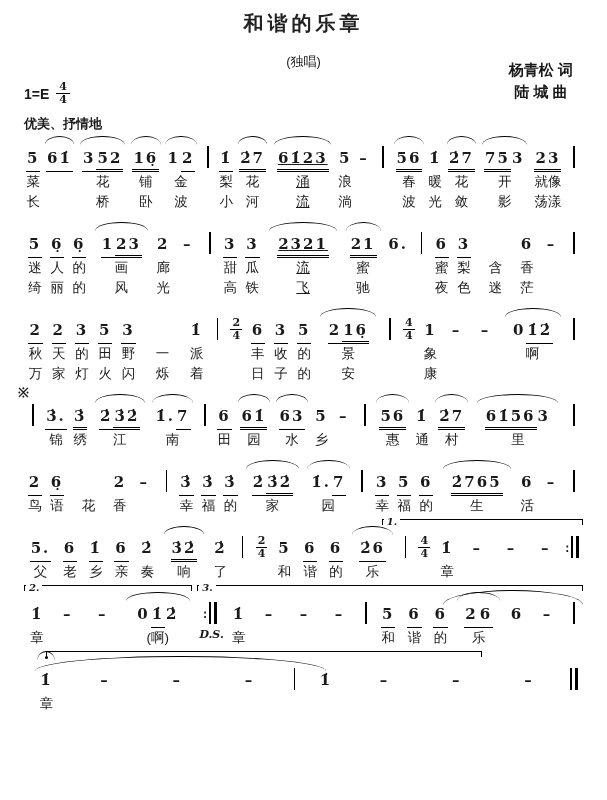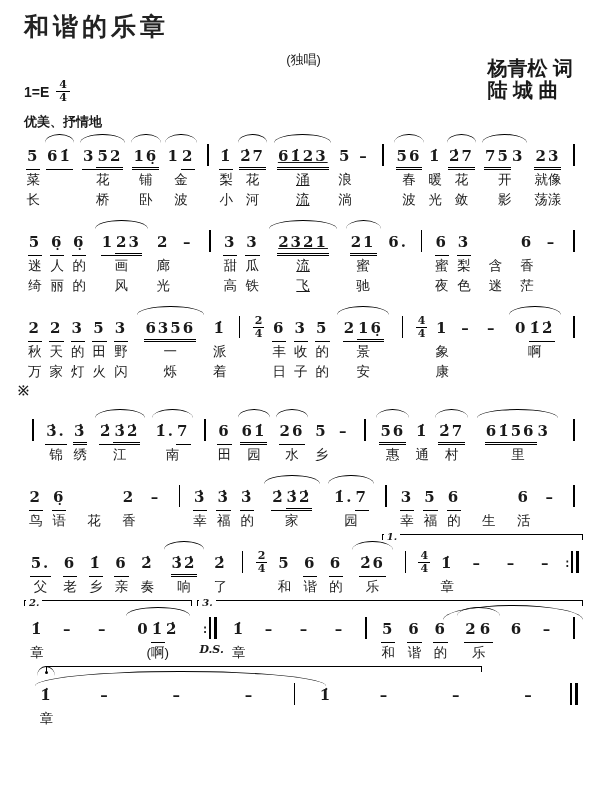--- a/index.html
+++ b/index.html
@@ -1,29 +1,29 @@
 <!DOCTYPE html>
 <html><head>
 <meta charset="utf-8">
 <style>
   html,body{margin:0;padding:0;background:#e8e8e8;}
   .sheet{width:607px;height:800px;margin:0 auto;background:#fff;overflow:hidden;
          box-sizing:border-box;padding:10px 24px 12px;display:flex;flex-direction:column;
          font-family:"Liberation Sans",sans-serif;color:#1a1a1a;}
   
   .header{position:relative;}
-  .title{text-align:left;font-family:"DejaVu Serif",serif;font-size:25px;font-weight:600;
+  .title{text-align:center;font-family:"DejaVu Serif",serif;font-size:20px;font-weight:600;
          letter-spacing:4px;color:#222;}
-  .subtitle{text-align:center;font-size:13px;margin-top:8px;color:#222;}
+  .subtitle{text-align:center;font-size:13px;margin-top:16px;color:#222;}
   .meta{position:relative;height:40px;margin-top:2px;}
   .keyblock{position:absolute;left:0;top:8px;font-weight:700;font-size:14px;display:flex;align-items:center;}
   .hfrac{display:inline-flex;flex-direction:column;align-items:center;margin-left:7px;}
   .hfrac span{font:700 11px "DejaVu Serif",serif;line-height:1.1;padding:0 3px;}
   .hfrac span+span{border-top:1px solid #000;}
-  .credits{position:absolute;right:10px;top:-14px;text-align:left;font-weight:700;font-size:20px;line-height:22px;}
+  .credits{position:absolute;right:10px;top:-14px;text-align:center;font-weight:700;font-size:15px;line-height:22px;}
   .expression{font-size:13px;font-weight:700;margin:2px 0 6px;}
   
   #score{flex:0 0 auto;}
   .system{position:relative;margin:4px 0 17px;}
   .cells{display:flex;align-items:flex-end;}
   .cell{display:flex;flex-direction:column;flex-basis:auto;min-width:14px;}
   .note-cell{flex-grow:1;}
   .notes{position:relative;display:flex;align-items:flex-end;justify-content:center;height:29px;}
   .part{font:700 15px "DejaVu Serif",serif;letter-spacing:2px;padding:0 1px 4px;line-height:1.25;white-space:pre;}
   .part.u1{padding-bottom:3px;border-bottom:1px solid #000;}
@@ -383,23 +383,20 @@
             <div class="ly">火</div>
           </div>
           <div class="cell note-cell" style="flex-grow: 1;">
             <div class="notes">
               <span class="part u1">3</span>
             </div>
             <div class="ly">野</div>
             <div class="ly">闪</div>
           </div>
           <div class="cell note-cell" style="flex-grow: 3.6;">
-            <div class="notes slurred">
-              <span class="part u2">6356</span>
-            </div>
             <div class="ly">一</div>
             <div class="ly">烁</div>
           </div>
           <div class="cell note-cell" style="flex-grow: 1;">
             <div class="notes">
               <span class="part u0">1̇</span>
             </div>
             <div class="ly">派</div>
             <div class="ly">着</div>
           </div>
@@ -552,21 +549,21 @@
             <div class="ly">田</div>
           </div>
           <div class="cell note-cell" style="flex-grow: 1.8;">
             <div class="notes slurred">
               <span class="part u2">61̇</span>
             </div>
             <div class="ly">园</div>
           </div>
           <div class="cell note-cell" style="flex-grow: 1.8;">
             <div class="notes slurred">
-              <span class="part u1">26</span>
+              <span class="part u1">63</span>
             </div>
             <div class="ly">水</div>
           </div>
           <div class="cell note-cell" style="flex-grow: 1;">
             <div class="notes">
               <span class="part u0">5</span>
             </div>
             <div class="ly">乡</div>
           </div>
           <div class="cell note-cell" style="flex-grow: 2;">
@@ -592,21 +589,21 @@
               <span class="part u0">1̇</span>
             </div>
             <div class="ly">通</div>
           </div>
           <div class="cell note-cell" style="flex-grow: 1.8;">
             <div class="notes slurred">
               <span class="part u2">2̇7</span>
             </div>
             <div class="ly">村</div>
           </div>
-          <div class="cell note-cell" style="flex-grow: 4.5; margin-top: 17px;">
+          <div class="cell note-cell" style="flex-grow: 4.5;">
             <div class="notes slurred">
               <span class="part u2">61̇56</span>
               <span class="part u0">3</span>
             </div>
             <div class="ly">里</div>
           </div>
           <div class="cell bar-cell">
             <div class="notes">
               <span class="bline"></span>
             </div>
@@ -699,20 +696,23 @@
             </div>
             <div class="ly">福</div>
           </div>
           <div class="cell note-cell" style="flex-grow: 1;">
             <div class="notes">
               <span class="part u1">6</span>
             </div>
             <div class="ly">的</div>
           </div>
           <div class="cell note-cell" style="flex-grow: 3.6;">
+            <div class="notes slurred">
+              <span class="part u2">2̇765</span>
+            </div>
             <div class="ly">生</div>
           </div>
           <div class="cell note-cell" style="flex-grow: 1;">
             <div class="notes">
               <span class="part u0">6</span>
             </div>
             <div class="ly">活</div>
           </div>
           <div class="cell note-cell" style="flex-grow: 2;">
             <div class="notes">

